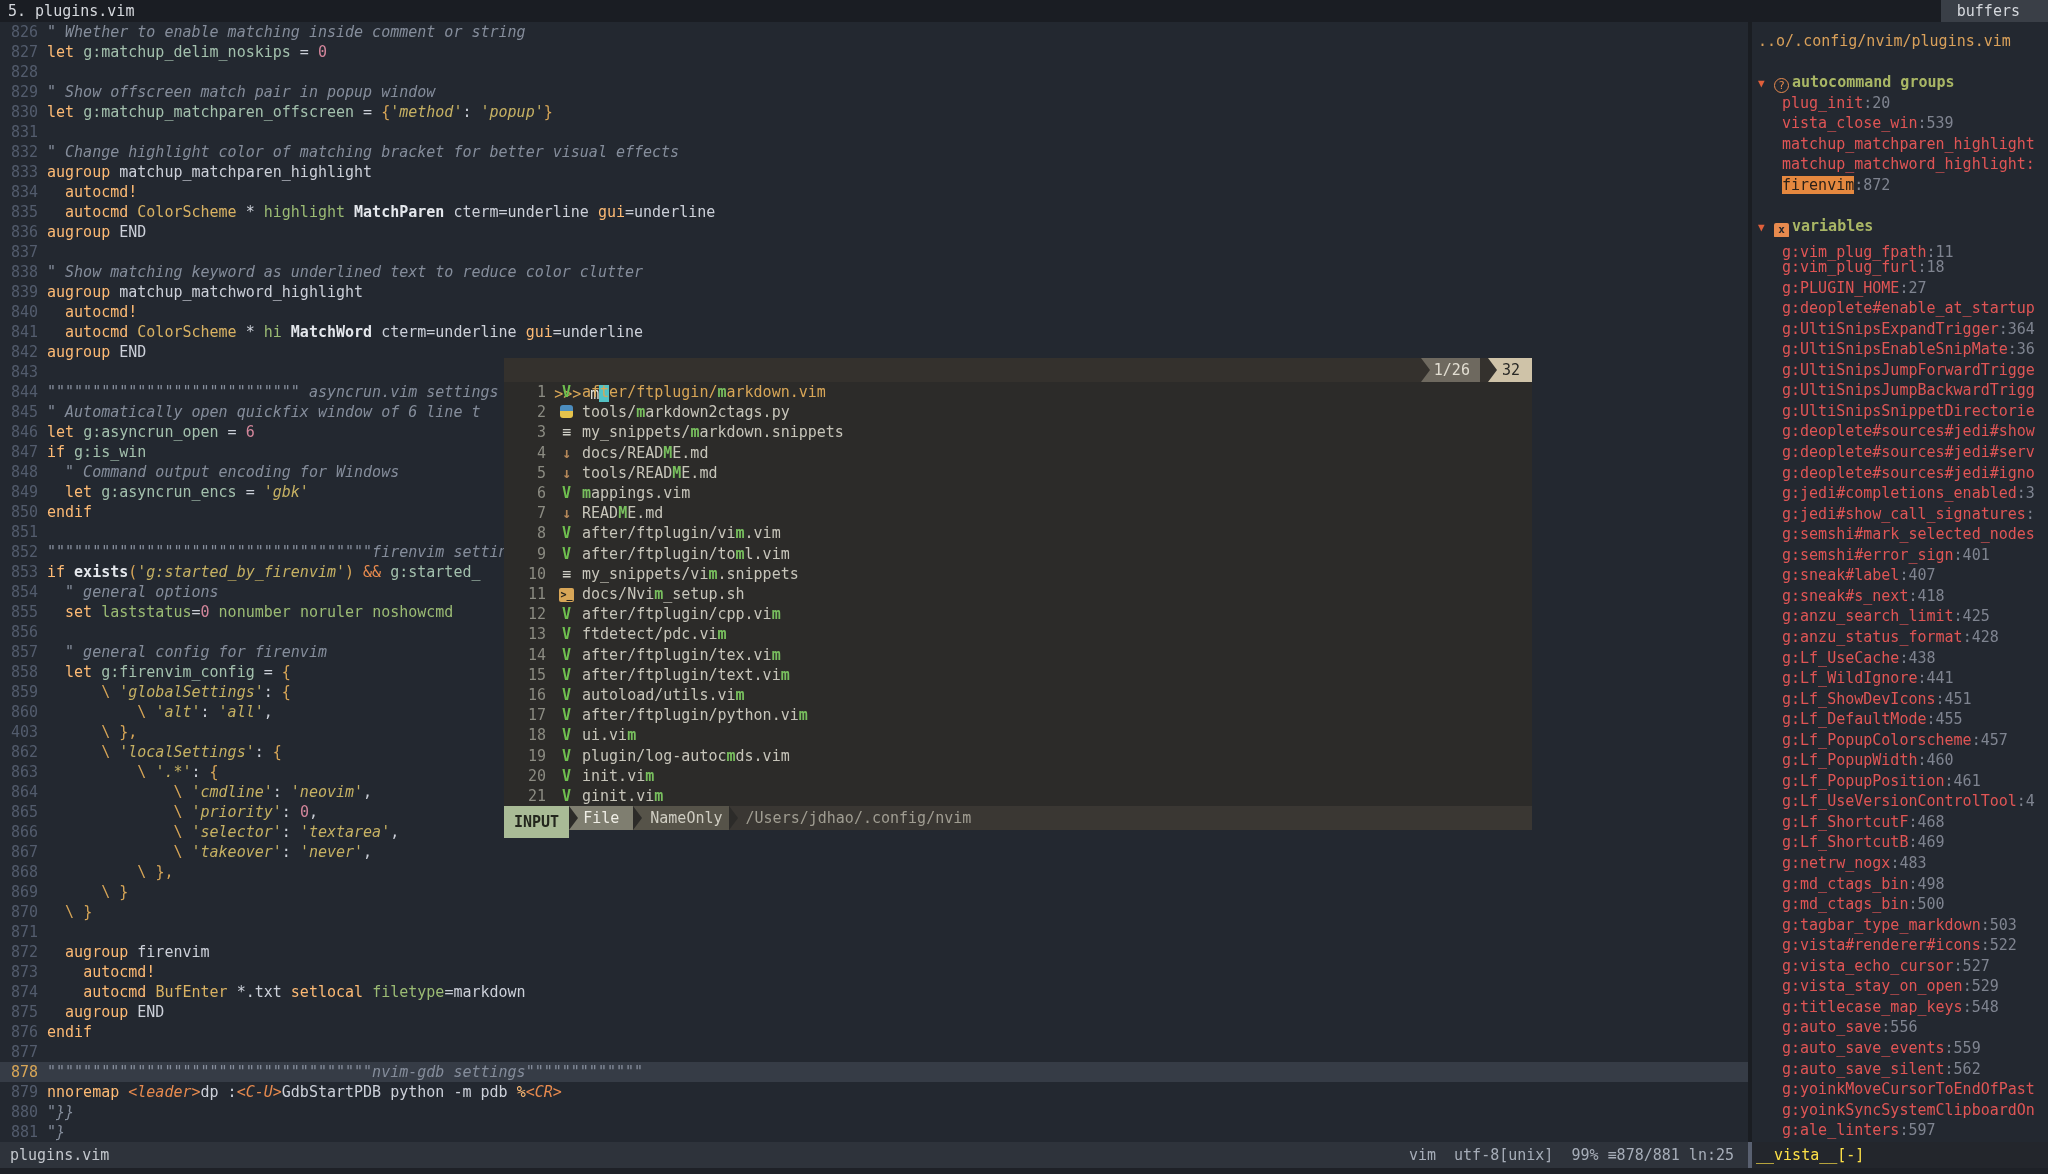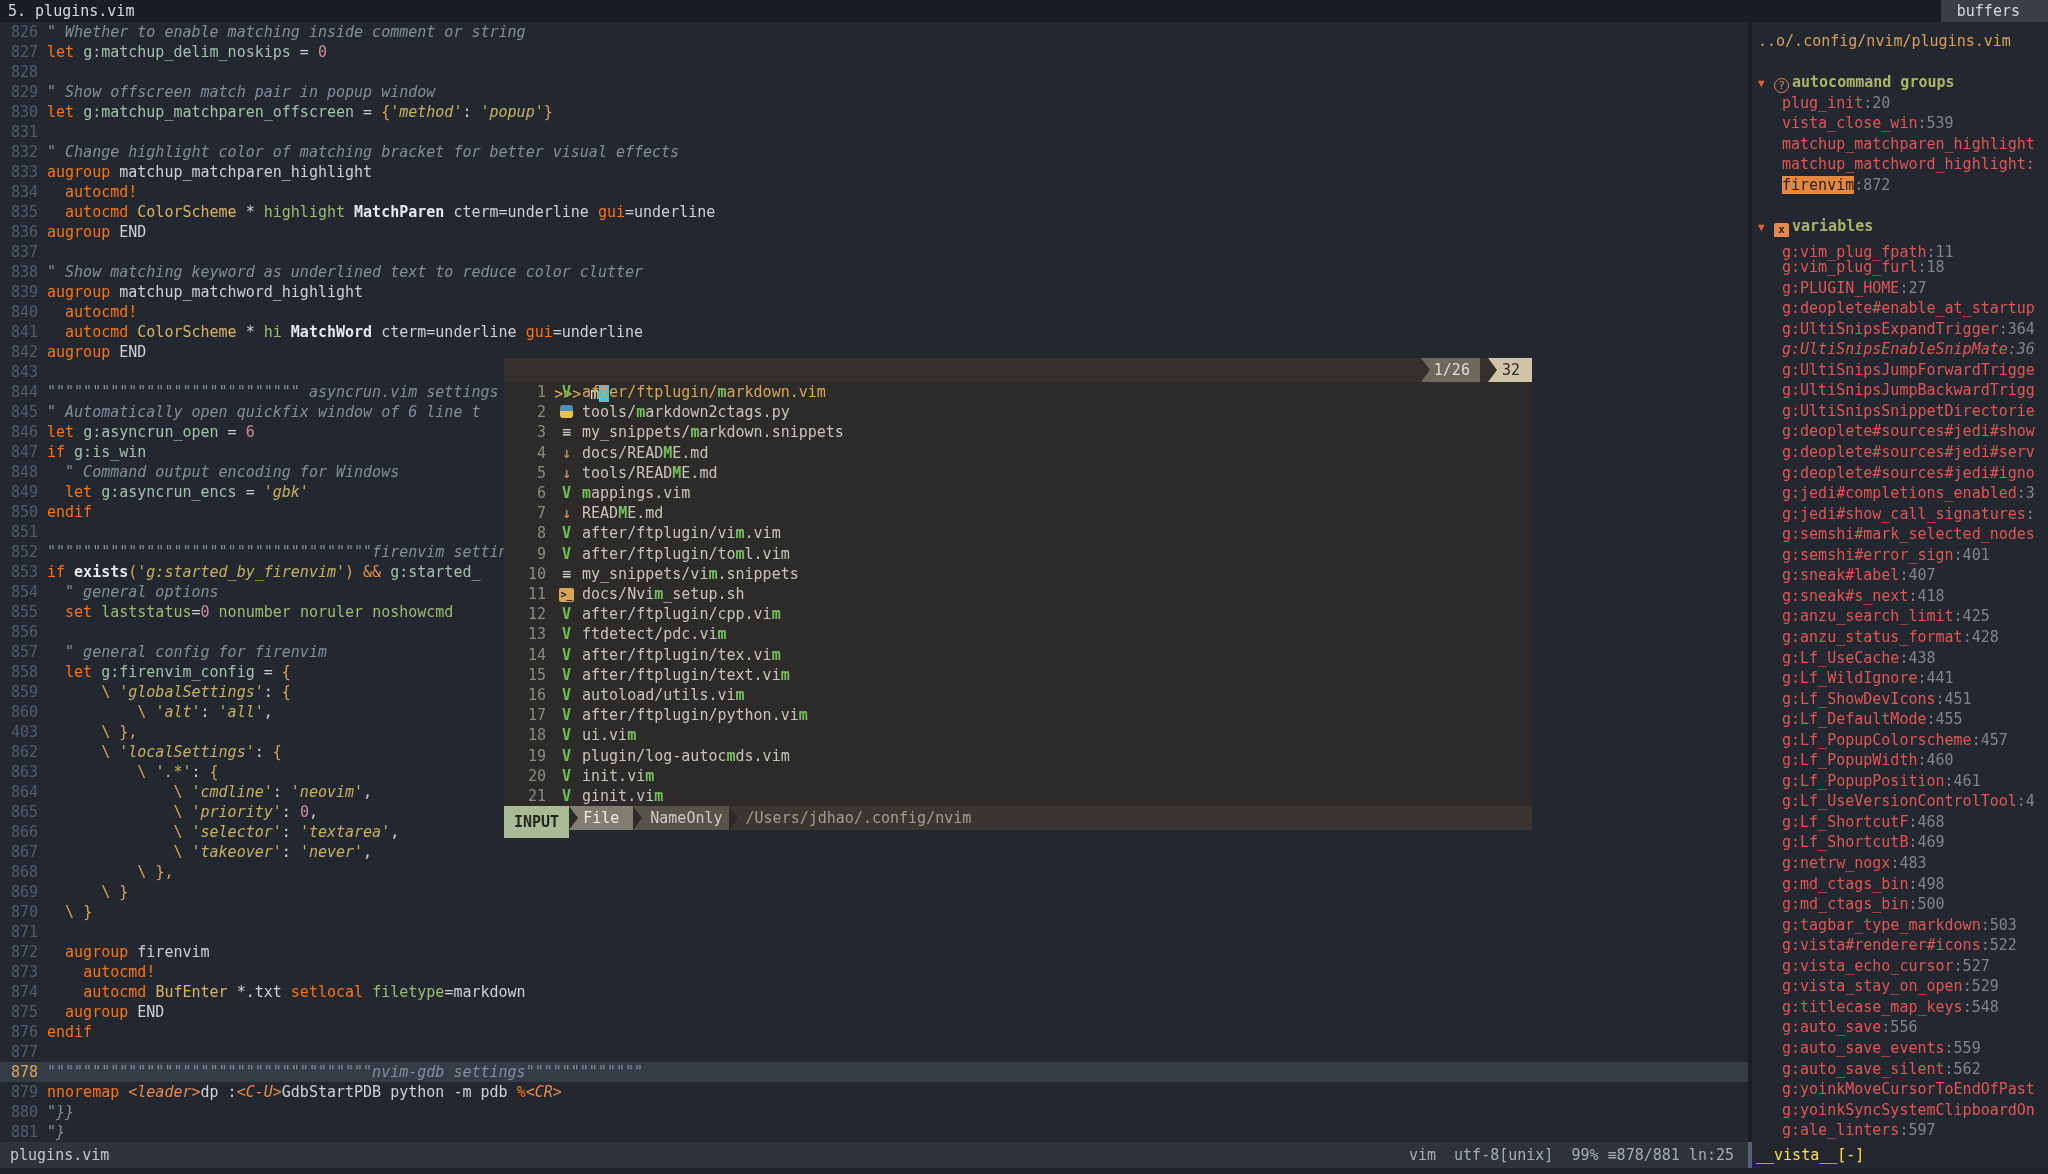--- a/index.html
+++ b/index.html
@@ -11,21 +11,21 @@
   #tabline .tab-left{position:absolute;left:8px;top:0;color:#d5d8dd;}
   #tabline .tab-right{position:absolute;right:0;top:0;height:22px;padding:0 28px 0 16px;
       background:#3a3f47;color:#d5d8dd;}
   
   #editor{left:0;top:22px;width:1748px;height:1120px;background:#232830;overflow:hidden;}
   .row{position:absolute;left:0;width:1748px;height:20px;line-height:20px;white-space:pre;}
   .row .ln{display:inline-block;width:38px;text-align:right;color:#535c6d;padding-right:9px;}
   .row.cur{background:#363c46;}
   .row.cur .ln{color:#d8a657;}
   .com{color:#858d9b;font-style:italic;}
-  .kw{color:#f97316;}
+  .kw{color:#fdba74;}
   .str{color:#c6b163;font-style:italic;}
   .num{color:#d3869b;}
   .fn{color:#9bbb74;}
   .typ{color:#d9b263;}
   .var{color:#a3c0ad;}
   .op{color:#d8a657;}
   .orange{color:#e78a4e;}
   .sp{color:#e78a4e;font-style:italic;}
   .txt{color:#ccd0d9;}
   .bold{color:#e4e7ec;font-weight:bold;}
@@ -202,21 +202,21 @@
     <div class="srow" style="top: 91.2px;"><span class="sindent"></span><span class="sname">vista_close_win</span><span class="sln">:539</span></div>
     <div class="srow" style="top: 111.75px;"><span class="sindent"></span><span class="sname">matchup_matchparen_highlight</span></div>
     <div class="srow" style="top: 132.3px;"><span class="sindent"></span><span class="sname">matchup_matchword_highlight:</span></div>
     <div class="srow" style="top: 152.85px;"><span class="sindent"></span><span class="sname hl">firenvim</span><span class="sln">:872</span></div>
     <div class="srow" style="top: 193.95px;"><span class="sarrow">▼</span><span class="gicon gi-x">x</span><span class="glabel">variables</span></div>
     <div class="srow" style="top: 220px;"><span class="sindent"></span><span class="sname">g:vim_plug_fpath</span><span class="sln">:11</span></div>
     <div class="srow" style="top: 235.05px;"><span class="sindent"></span><span class="sname">g:vim_plug_furl</span><span class="sln">:18</span></div>
     <div class="srow" style="top: 255.6px;"><span class="sindent"></span><span class="sname">g:PLUGIN_HOME</span><span class="sln">:27</span></div>
     <div class="srow" style="top: 276.15px;"><span class="sindent"></span><span class="sname">g:deoplete#enable_at_startup</span></div>
     <div class="srow" style="top: 296.7px;"><span class="sindent"></span><span class="sname">g:UltiSnipsExpandTrigger</span><span class="sln">:364</span></div>
-    <div class="srow" style="top: 317.25px; font-style: italic;"><span class="sindent"></span><span class="sname">g:UltiSnipsEnableSnipMate</span><span class="sln">:36</span></div>
+    <div class="srow" style="top: 317.25px;"><span class="sindent"></span><span class="sname">g:UltiSnipsEnableSnipMate</span><span class="sln">:36</span></div>
     <div class="srow" style="top: 337.8px;"><span class="sindent"></span><span class="sname">g:UltiSnipsJumpForwardTrigge</span></div>
     <div class="srow" style="top: 358.35px;"><span class="sindent"></span><span class="sname">g:UltiSnipsJumpBackwardTrigg</span></div>
     <div class="srow" style="top: 378.9px;"><span class="sindent"></span><span class="sname">g:UltiSnipsSnippetDirectorie</span></div>
     <div class="srow" style="top: 399.45px;"><span class="sindent"></span><span class="sname">g:deoplete#sources#jedi#show</span></div>
     <div class="srow" style="top: 420px;"><span class="sindent"></span><span class="sname">g:deoplete#sources#jedi#serv</span></div>
     <div class="srow" style="top: 440.55px;"><span class="sindent"></span><span class="sname">g:deoplete#sources#jedi#igno</span></div>
     <div class="srow" style="top: 461.1px;"><span class="sindent"></span><span class="sname">g:jedi#completions_enabled</span><span class="sln">:3</span></div>
     <div class="srow" style="top: 481.65px;"><span class="sindent"></span><span class="sname">g:jedi#show_call_signatures</span><span class="sln">:</span></div>
     <div class="srow" style="top: 502.2px;"><span class="sindent"></span><span class="sname">g:semshi#mark_selected_nodes</span></div>
     <div class="srow" style="top: 522.75px;"><span class="sindent"></span><span class="sname">g:semshi#error_sign</span><span class="sln">:401</span></div>

